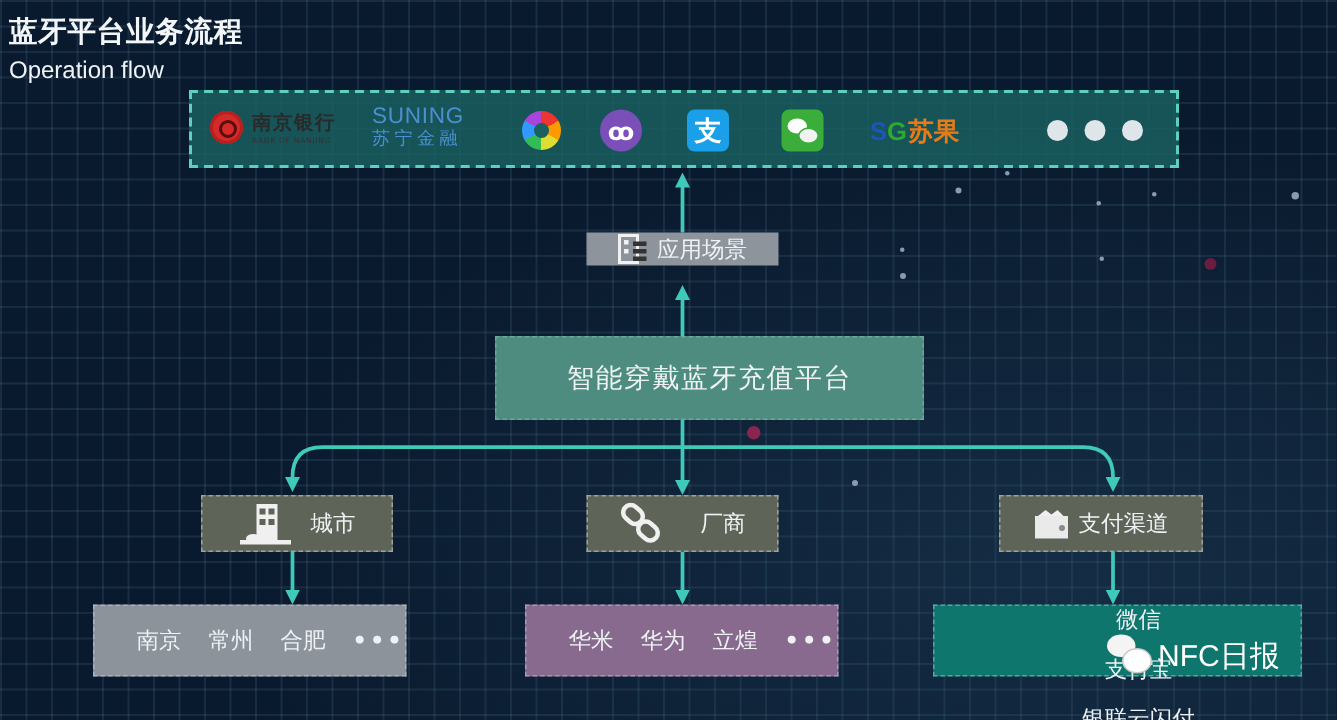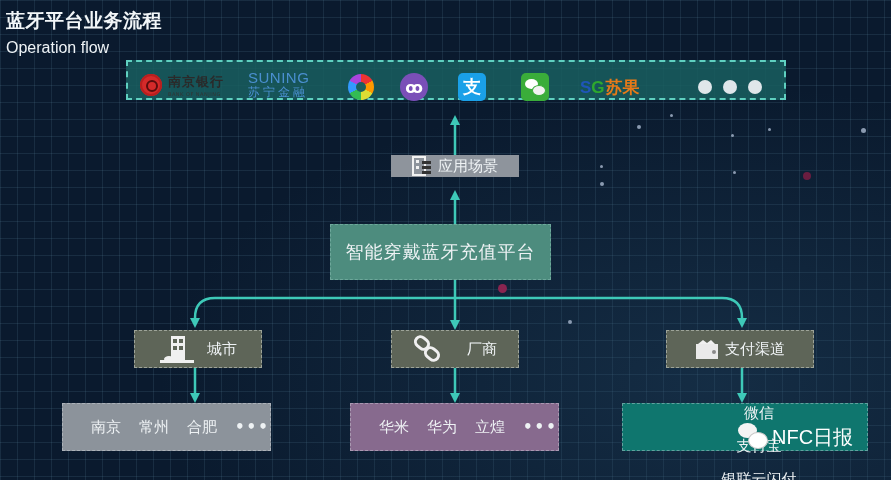--- a/index.html
+++ b/index.html
@@ -23,21 +23,21 @@
     letter-spacing: 0.5px;
   }
   .subtitle {
     left: 6px; top: 39px;
     font-family: "Liberation Sans", sans-serif;
     font-size: 16px; color: #eef3f6;
   }
 
   
   .strip {
-    left: 126px; top: 60px; width: 660px; height: 40px;
+    left: 126px; top: 60px; width: 660px; height: 52px;
     background: rgba(25,95,95,0.85);
     border: 2px dashed #5fd0c0;
     display: flex; align-items: center;
   }
   .logo { position: absolute; display: flex; align-items: center; }
   .bank-icon {
     width: 22px; height: 22px; border-radius: 50%;
     background: #d42a2a;
     box-shadow: 0 0 0 2px #b81f1f inset;
     position: relative;
@@ -80,32 +80,32 @@
   
   .node {
     display: flex; align-items: center; justify-content: center;
     color: #eef2f4;
   }
   .scene-box {
     left: 391px; top: 155px; width: 128px; height: 22px;
     background: #8e949c; font-size: 15px; gap: 6px;
   }
   .platform-box {
-    left: 330px; top: 224px; width: 221px; height: 56px;
+    left: 330px; top: 224px; width: 286px; height: 56px;
     background: #4d8c7e; font-size: 18px; letter-spacing: 1px;
     border: 1px dashed rgba(160,210,200,0.4);
   }
   .cat-box {
     background: #5e6558; font-size: 15px; gap: 12px;
     border: 1px dashed rgba(210,215,205,0.55);
     height: 38px;
   }
   .city-box { left: 134px; top: 330px; width: 128px; }
   .maker-box { left: 391px; top: 330px; width: 128px; }
-  .pay-box { left: 666px; top: 330px; width: 148px; gap: 6px; }
+  .pay-box { left: 666px; top: 330px; width: 136px; gap: 6px; }
 
   .list-box {
     display: flex; align-items: center; gap: 18px;
     padding-left: 28px;
     font-size: 15px; color: #eef2f4;
     height: 48px; top: 403px;
     border: 1px dashed rgba(220,225,230,0.4);
   }
   .list-gray { left: 62px; width: 209px; background: #8c939b; }
   .list-purple { left: 350px; width: 209px; background: #876a8e; }

